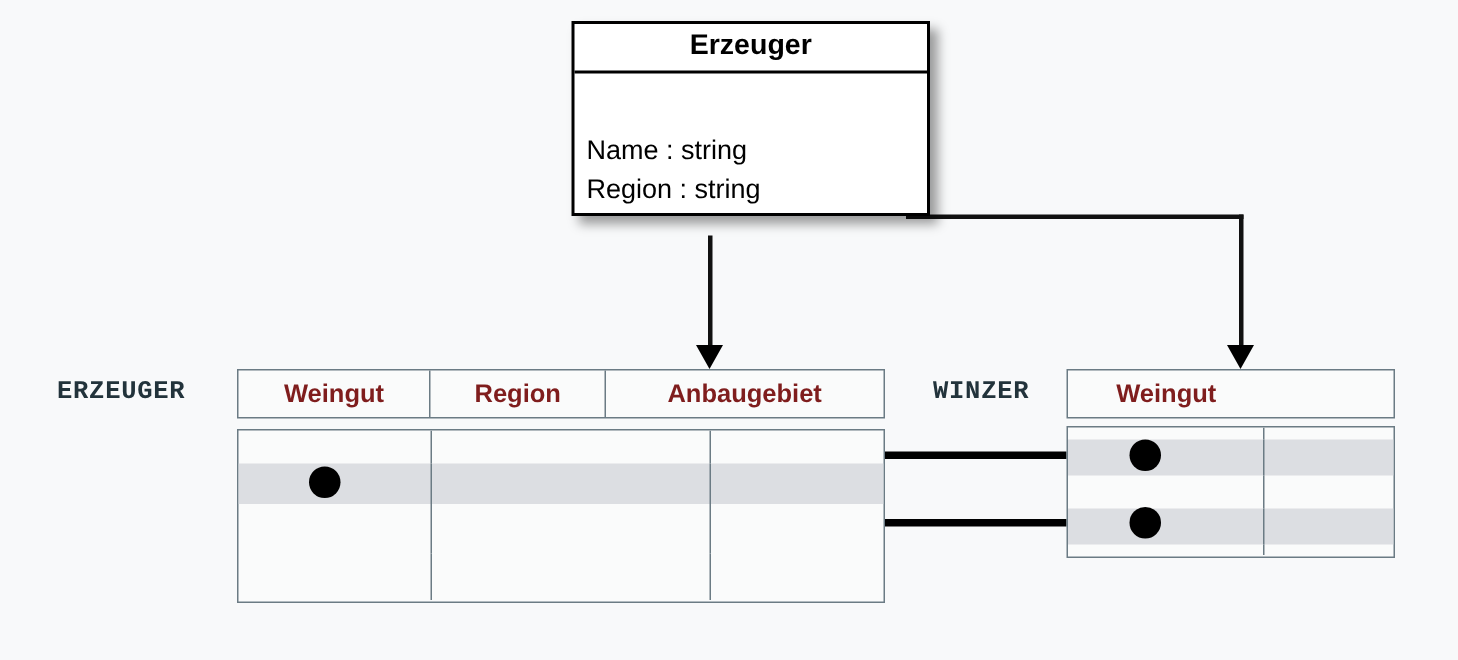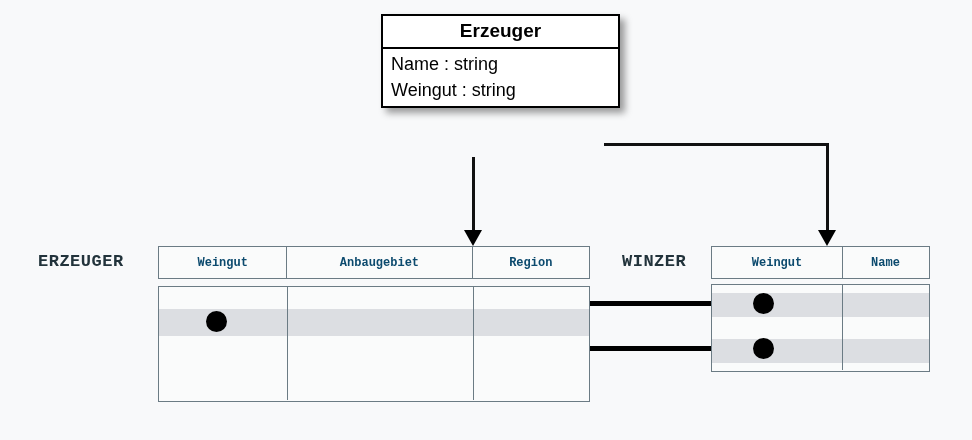--- a/index.html
+++ b/index.html
@@ -36,20 +36,21 @@
     font-weight: bold;
     font-size: 19px;
     line-height: 26px;
     padding: 2px 0 3px 0;
     border-bottom: 2px solid #000000;
     color: #000;
     font-family: "Liberation Sans", sans-serif;
   }
   .uml-attrs {
     padding: 2px 0 3px 8px;
+    margin-top: 36px;
   }
   .uml-attr {
     font-size: 18px;
     line-height: 26px;
     color: #000;
     white-space: nowrap;
     font-family: "Liberation Sans", sans-serif;
   }
 
   
@@ -69,24 +70,24 @@
     border: 1.5px solid #6b7b84;
     background: #fafbfb;
     height: 33px;
     z-index: 3;
   }
   .tbl-header .cell {
     box-sizing: border-box;
     display: flex;
     align-items: center;
     justify-content: center;
-    font-family: Liberation Mono, monospace;
+    font-family: Liberation Sans, sans-serif;
     font-weight: bold;
-    font-size: 12px;
-    color: #0c4a6e;
+    font-size: 17px;
+    color: #7f1d1d;
     border-right: 1.5px solid #6b7b84;
     white-space: nowrap;
   }
   .tbl-header .cell:last-child { border-right: none; }
 
   .tbl-body {
     position: absolute;
     box-sizing: border-box;
     border: 1.5px solid #6b7b84;
     background: #fafbfb;
@@ -130,37 +131,37 @@
 </style>
 </head>
 <body>
 
 <div id="stage">
 
   <div class="uml-box">
     <div class="uml-title">Erzeuger</div>
     <div class="uml-attrs">
       <div class="uml-attr">Name : string</div>
-      <div class="uml-attr">Weingut : string</div>
+      <div class="uml-attr">Region : string</div>
     </div>
   </div>
 
   <div class="seg thin" style="left:472px; top:157px; width:2.5px; height:75px;"></div>
   <div class="arrowhead" style="left:464px; top:230px;"></div>
 
   <div class="seg thin" style="left:604px; top:143px; width:225px; height:2.5px;"></div>
   <div class="seg thin" style="left:826px; top:143px; width:2.5px; height:89px;"></div>
   <div class="arrowhead" style="left:818px; top:230px;"></div>
 
   <div class="tbl-label" style="left:38px; top:252px;">ERZEUGER</div>
 
   <div class="tbl-header" style="left:158px; top:246px; width:432px;">
     <div class="cell" style="width:129px;">Weingut</div>
+    <div class="cell" style="width:117px;">Region</div>
     <div class="cell" style="width:186px;">Anbaugebiet</div>
-    <div class="cell" style="width:117px;">Region</div>
   </div>
 
   <div class="tbl-body" style="left:158px; top:286px; width:432px; height:116px;">
     <div class="row" style="height:22px;">
       <div class="cell" style="width:129px;"></div>
       <div class="cell" style="width:186px;"></div>
       <div class="cell" style="width:114px;"></div>
     </div>
     <div class="row shaded" style="height:27px;">
       <div class="cell" style="width:129px;"></div>
@@ -176,21 +177,20 @@
       <div class="cell" style="width:129px;"></div>
       <div class="cell" style="width:186px;"></div>
       <div class="cell" style="width:114px;"></div>
     </div>
   </div>
 
   <div class="tbl-label" style="left:622px; top:252px;">WINZER</div>
 
   <div class="tbl-header" style="left:711px; top:246px; width:219px;">
     <div class="cell" style="width:131px;">Weingut</div>
-    <div class="cell" style="width:85px;">Name</div>
   </div>
 
   <div class="tbl-body" style="left:711px; top:284px; width:219px; height:88px;">
     <div class="row" style="height:8px;">
       <div class="cell" style="width:131px;"></div>
       <div class="cell" style="width:85px;"></div>
     </div>
     <div class="row shaded" style="height:24px;">
       <div class="cell" style="width:131px;"></div>
       <div class="cell" style="width:85px;"></div>

